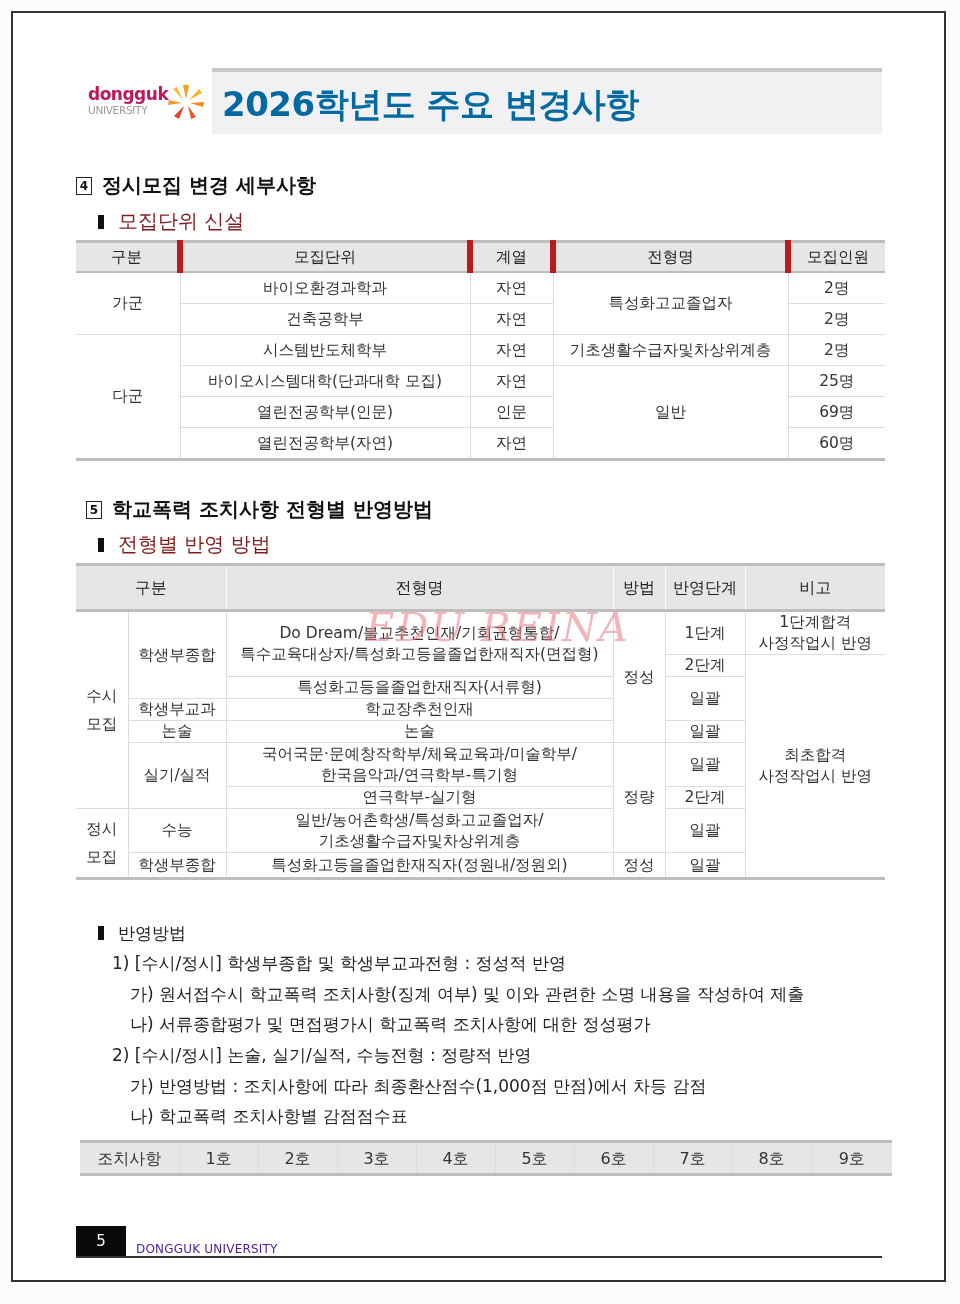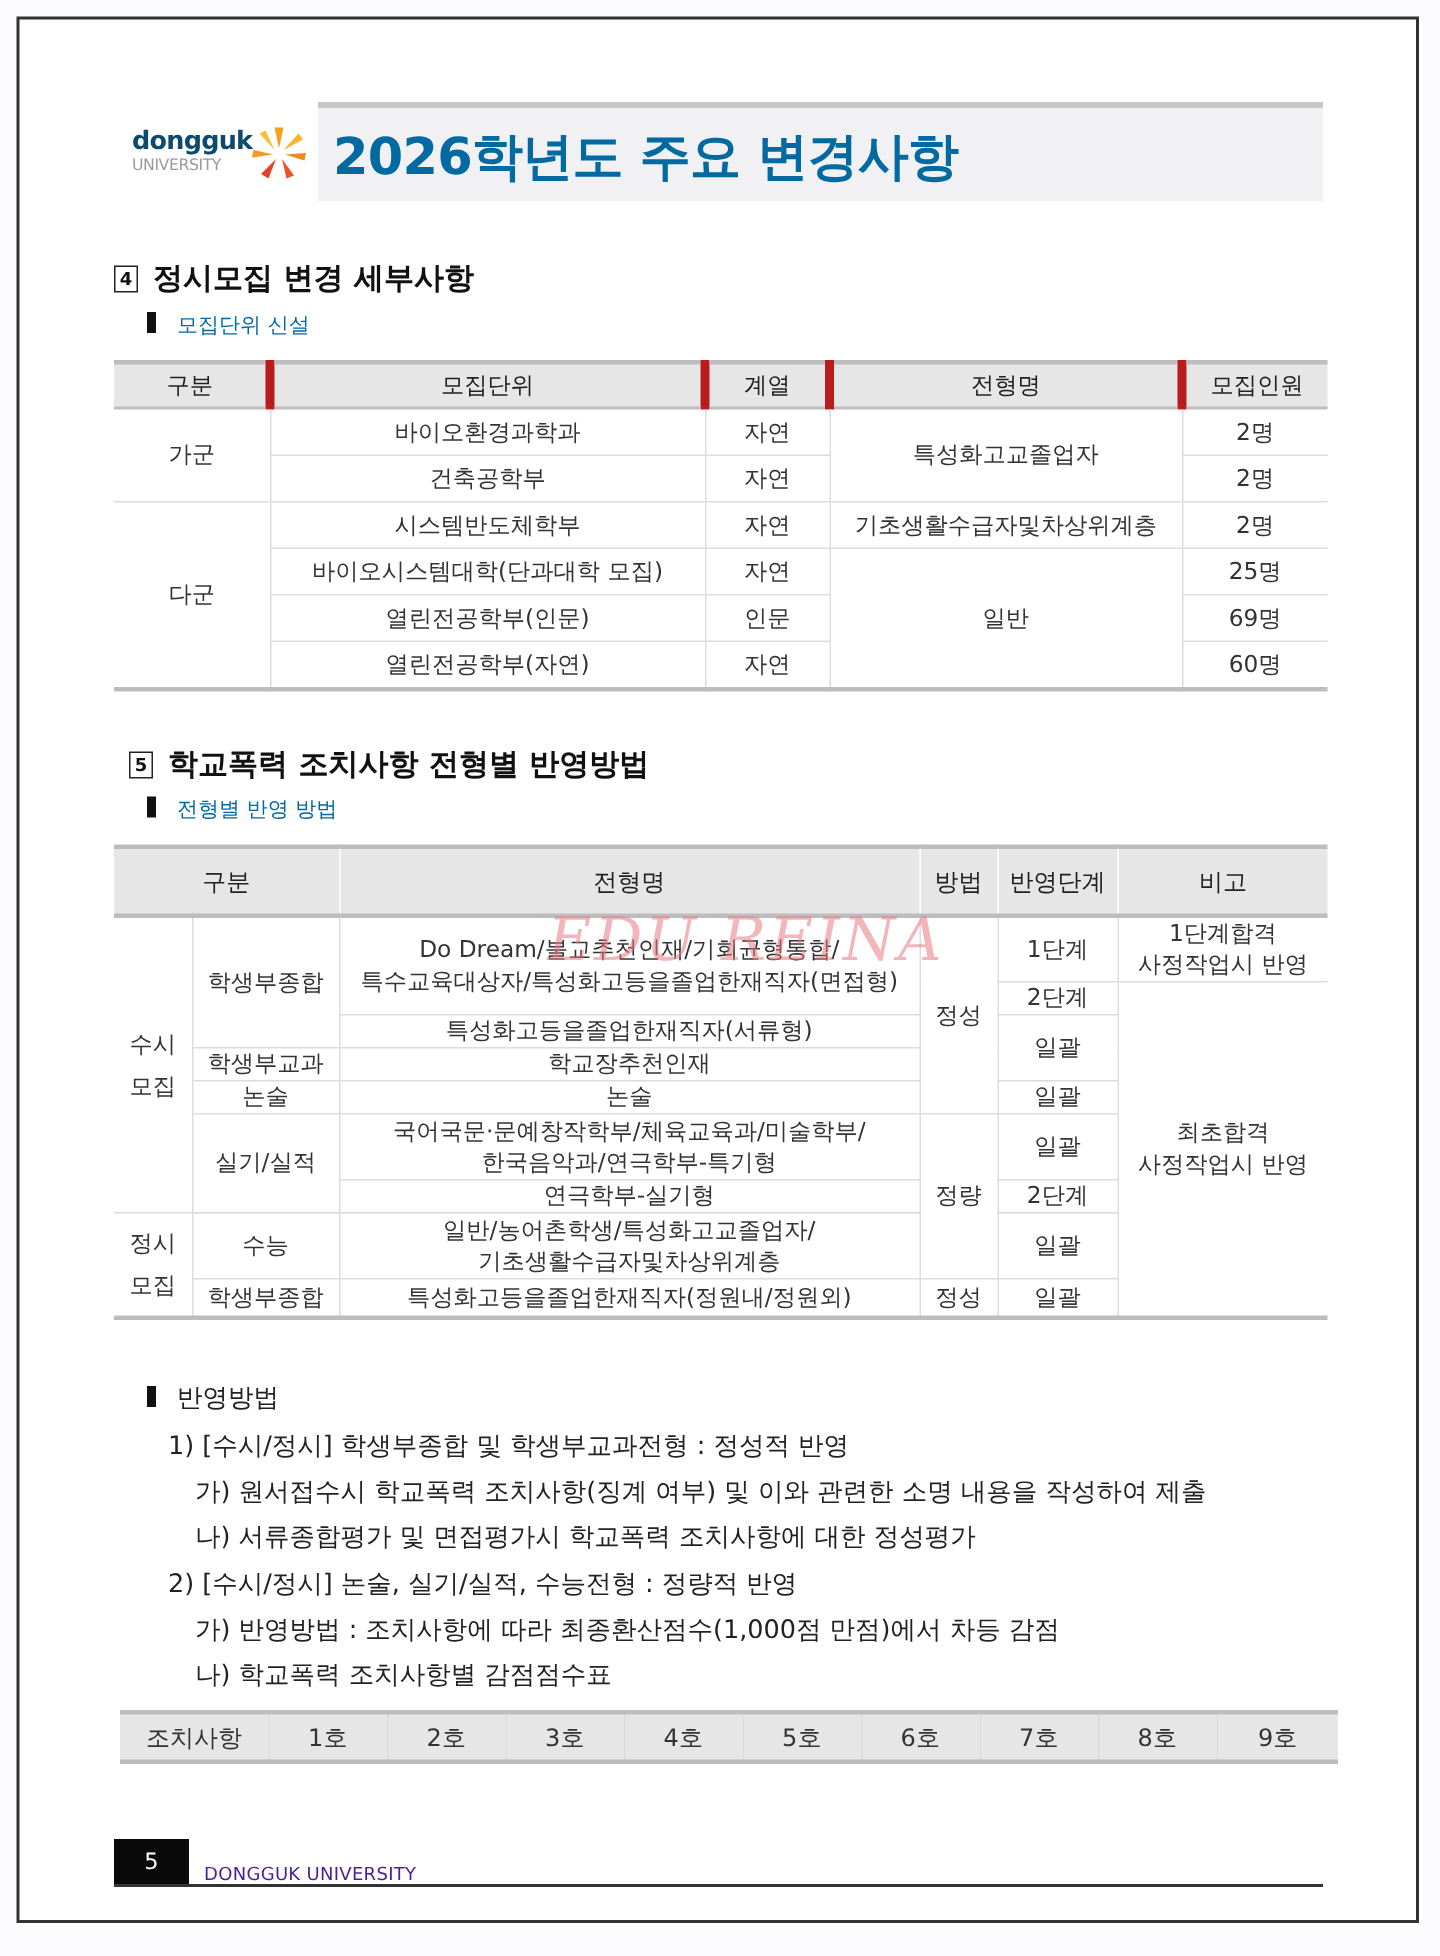--- a/index.html
+++ b/index.html
@@ -7,36 +7,36 @@
     width: 960px; height: 1304px; background: #fcfbfd;
     font-family: "DejaVu Sans", "Liberation Sans", sans-serif;
     color: #222; position: relative; overflow: hidden;
   }
   .frame {
     position: absolute; left: 11px; top: 11px; width: 935px; height: 1271px;
     border: 2px solid #333; background: #fff; box-sizing: border-box;
   }
   .header { position: absolute; left: 86px; top: 68px; width: 796px; height: 66px; }
   .logo { position: absolute; left: 0; top: 14px; width: 125px; height: 40px; }
-  .logo-word { position: absolute; left: 2px; top: 2px; font-size: 17px; font-weight: bold; color: #0c4a6e; letter-spacing: -0.5px; }
+  .logo-word { position: absolute; left: 2px; top: 2px; font-size: 17px; font-weight: bold; color: #be185d; letter-spacing: -0.5px; }
   .logo-sub { position: absolute; left: 2px; top: 22px; font-size: 10.5px; color: #9a9a9a; letter-spacing: -0.3px; }
   .logo-mark { position: absolute; left: 80px; top: 0px; width: 40px; height: 40px; }
   .title-box {
     position: absolute; left: 126px; top: 0; width: 670px; height: 66px;
     background: #f1f1f3; border-top: 4px solid #c8c8c8; box-sizing: border-box;
   }
   .title-text { position: absolute; left: 10px; top: 10px; font-size: 34px; font-weight: bold; color: #0369a1; letter-spacing: -0.5px; }
 
   .sec-title { position: absolute; font-size: 20px; font-weight: bold; color: #111; }
   .sec-num {
     display: inline-block; width: 14px; height: 16px; border: 1.5px solid #222;
     font-size: 12px; line-height: 16px; text-align: center; margin-right: 10px;
     vertical-align: 2px; font-weight: bold;
   }
-  .sub-title { position: absolute; font-size: 14px; color: #0369a1; }
+  .sub-title { position: absolute; font-size: 20px; color: #7f1d1d; }
   .sub-title .bar { display: inline-block; width: 6px; height: 14px; background: #111; margin-right: 14px; vertical-align: -1px; }
 
   table { border-collapse: collapse; position: absolute; table-layout: fixed; }
   td, th { text-align: center; vertical-align: middle; font-size: 15.5px; color: #333; font-weight: normal; padding: 0; line-height: 21px; }
   th { background: #e6e6e6; color: #222; }
   .t1 { left: 76px; top: 240px; width: 809px; border-top: 3px solid #bdbdbd; border-bottom: 3px solid #bdbdbd; }
   .t1 th { height: 28px; border-bottom: 2px solid #bdbdbd; border-left: 6px solid #b91c1c; }
   .t1 td { height: 30px; border: 1px solid #dcdcdc; }
   .t1 tr td:first-child, .t1 tr th:first-child { border-left: none; }
   .t1 tr td:last-child { border-right: none; }

